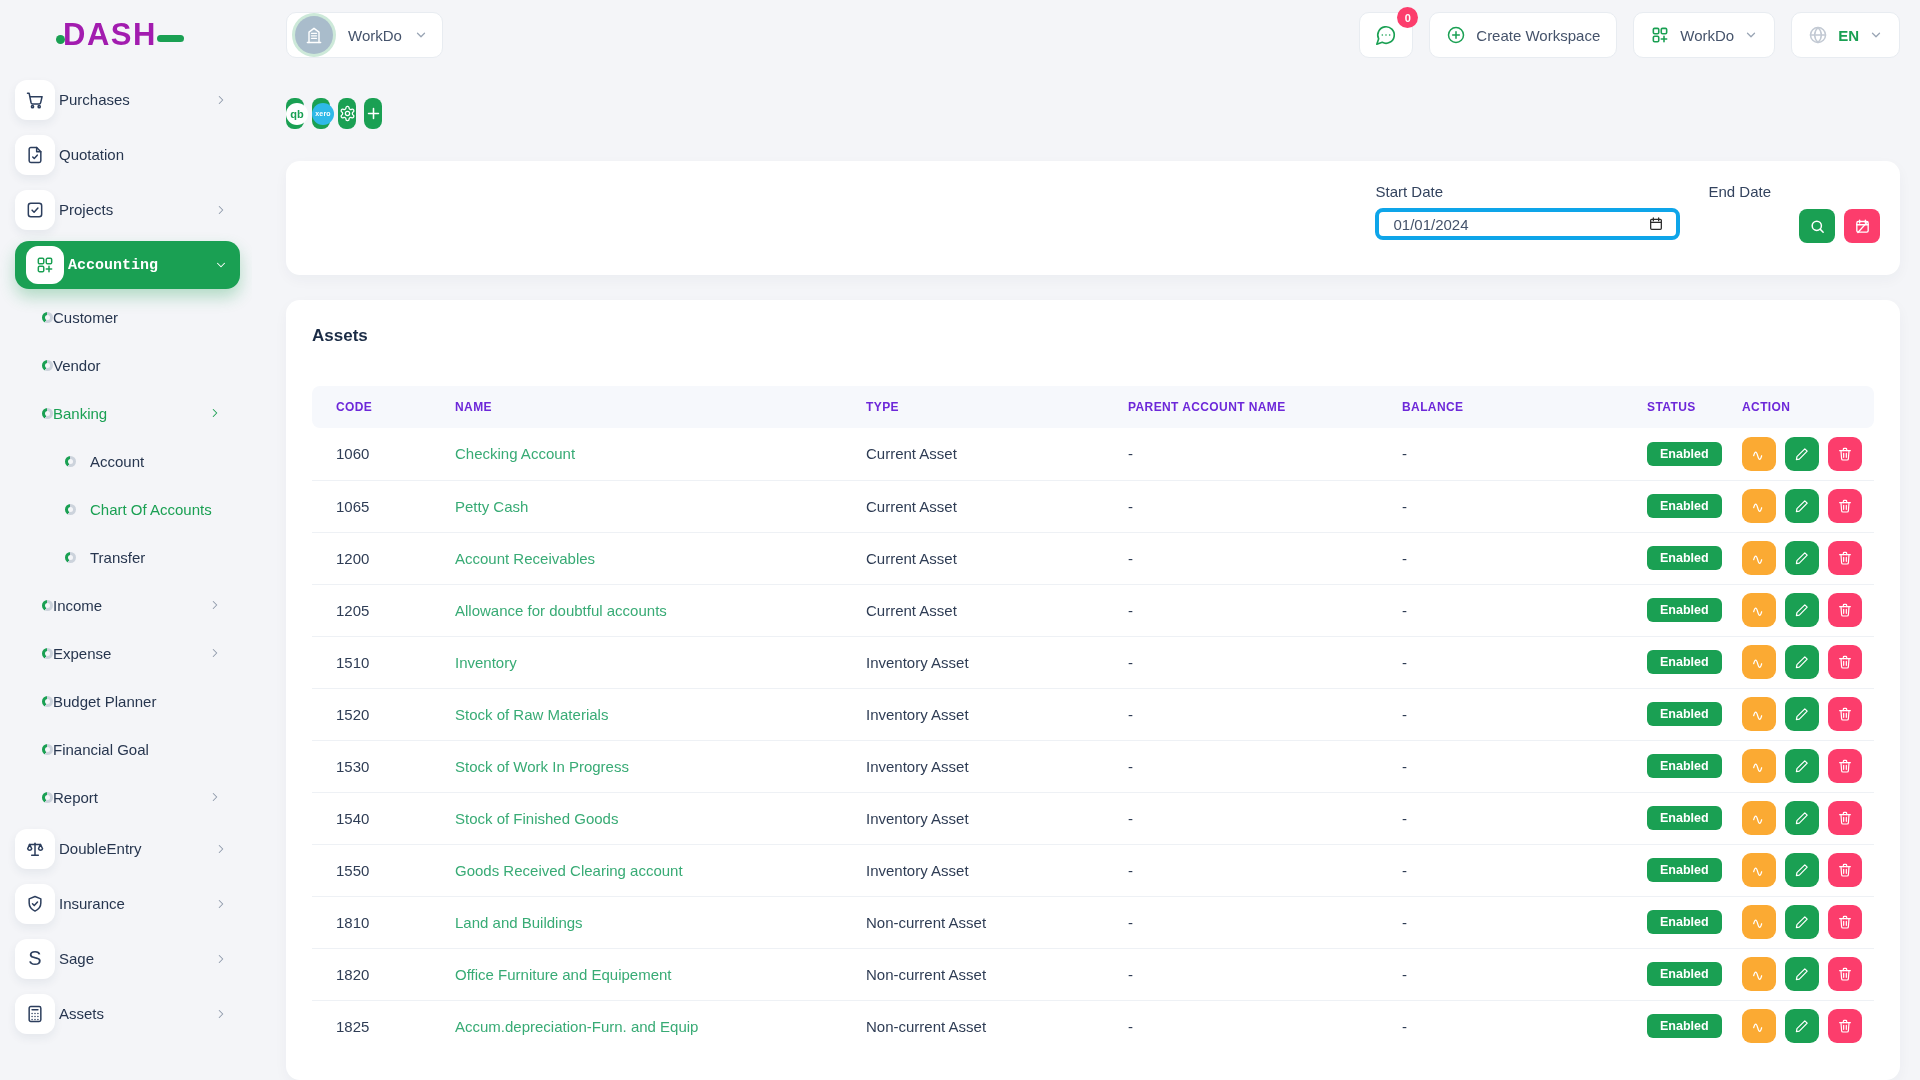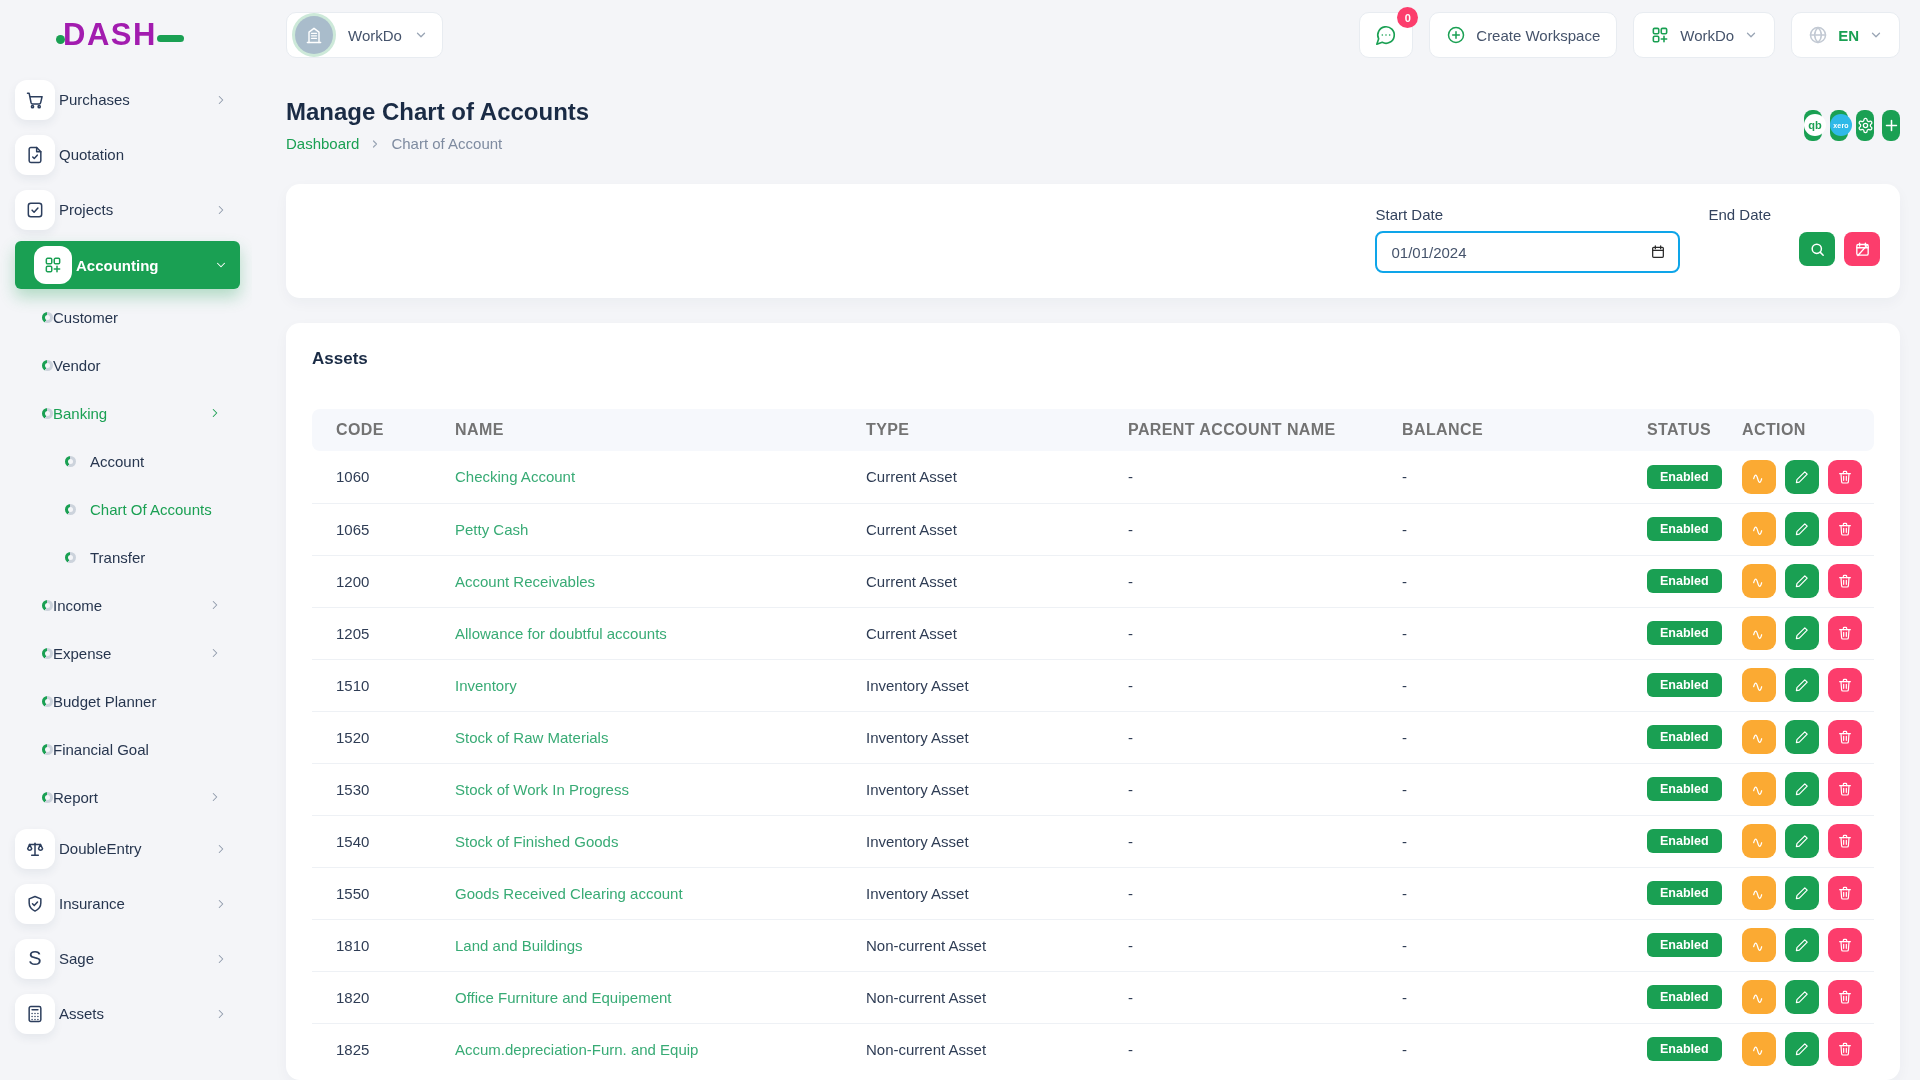--- a/index.html
+++ b/index.html
@@ -28,22 +28,22 @@
             box-shadow:0 4px 10px rgba(30,50,90,.07);display:grid;place-items:center;color:#2c3e5d;}
   .icon-box svg{width:20px;height:20px;}
   .side-label{font-size:15px;font-weight:500;color:#27364f;flex:1;}
   .chev{color:#8f9aab;display:grid;place-items:center;}
   .chev svg{width:14px;height:14px;}
   .ring{width:11px;height:11px;border-radius:50%;flex:0 0 11px;display:grid;place-items:center;
         background:conic-gradient(from 210deg,var(--green) 0 150deg,#ccd3dc 150deg 360deg);}
   .ring::after{content:"";width:5px;height:5px;border-radius:50%;background:var(--bg);}
   .side-item.hl .side-label{color:var(--green);}
   .side-item.hl .chev{color:var(--green);}
-  .side-item.active{background:var(--green);border-radius:6px;height:48px;margin:4px 0;
-        padding-left:19px;box-shadow:0 8px 16px rgba(26,160,83,.30);}
+  .side-item.active{background:var(--green);border-radius:14px;height:48px;margin:4px 0;
+        padding-left:11px;box-shadow:0 8px 16px rgba(26,160,83,.30);font-family:Liberation Mono, monospace;}
   .side-item.active .icon-box{box-shadow:none;color:var(--green);width:38px;height:38px;flex-basis:38px;}
   .side-item.active .side-label{color:#fff;font-weight:700;}
   .side-item.active .chev{color:#fff;}
 
   
   .main{flex:1;display:flex;flex-direction:column;padding:0 20px 0 34px;overflow:hidden;}
   .topbar{height:62px;display:flex;align-items:flex-start;justify-content:space-between;padding-top:12px;}
   .pill{background:#fff;border:1px solid var(--border);border-radius:10px;height:46px;
         display:flex;align-items:center;gap:10px;padding:0 16px;font-size:15px;color:#45536b;cursor:pointer;}
   .ws-pill{padding:0 14px 0 5px;gap:12px;}
@@ -74,40 +74,40 @@
   .sq-btn svg{width:17px;height:17px;}
   .qb-circle{width:22px;height:22px;border-radius:50%;background:#fff;color:var(--green);
              font-size:11px;font-weight:800;display:grid;place-items:center;}
   .xero-circle{width:22px;height:22px;border-radius:50%;background:var(--xero);color:#fff;
              font-size:7px;font-weight:700;display:grid;place-items:center;letter-spacing:.2px;}
 
   .filter-card{margin-top:32px;background:#fff;border-radius:14px;height:114px;flex:0 0 114px;
         box-shadow:0 5px 14px rgba(25,45,80,.04);display:flex;justify-content:flex-end;
         gap:28px;padding:22px 20px 0 24px;}
   .field label{display:block;font-size:15px;color:#33435e;margin-bottom:8px;}
-  .date-input{width:305px;height:42px;border:2px solid #0ea5e9;border-radius:8px;background:#fff;
+  .date-input{width:305px;height:32px;border:4px solid #0ea5e9;border-radius:8px;background:#fff;
         display:flex;align-items:center;justify-content:space-between;padding:0 12px 0 14px;
         font-size:15px;color:#45536b;cursor:pointer;}
   .cal-icon{color:#2b2b2b;display:grid;place-items:center;}
   .cal-icon svg{width:16px;height:16px;}
   .filter-btns{display:flex;gap:9px;margin-top:26px;}
   .mini-btn{width:36px;height:34px;border-radius:8px;border:none;padding:0;display:grid;
         place-items:center;color:#fff;cursor:pointer;}
   .mini-btn svg{width:17px;height:17px;}
   .mini-btn.search{background:var(--green);}
   .mini-btn.reset{background:var(--pink);}
 
   .data-card{margin-top:25px;background:#fff;border-radius:14px;flex:1;overflow:hidden;
         box-shadow:0 5px 14px rgba(25,45,80,.04);padding:26px 26px 0;}
   .section-title{margin:0;font-size:17px;font-weight:700;color:var(--navy);}
   table{width:100%;border-collapse:collapse;margin-top:40px;}
   th,td{padding:0;text-align:left;}
   th:first-child,td:first-child{padding-left:24px;}
-  thead th{background:var(--thead);height:42px;font-size:16px;font-weight:700;
-        color:#737373;letter-spacing:.4px;}
+  thead th{background:var(--thead);height:42px;font-size:12px;font-weight:700;
+        color:#6d28d9;letter-spacing:.4px;}
   thead th:first-child{border-radius:8px 0 0 8px;}
   thead th:last-child{border-radius:0 8px 8px 0;}
   tbody td{height:52px;border-top:1px solid #eef1f5;font-size:15px;color:#2f3d55;}
   tbody tr:first-child td{border-top:none;}
   .acc-link{color:var(--green-link);cursor:pointer;}
   .status-badge{display:inline-block;background:var(--green);color:#fff;font-size:12.5px;
         font-weight:600;padding:5px 13px;border-radius:6px;}
   .actions{display:flex;gap:9px;}
   .act-btn{width:34px;height:34px;border-radius:9px;border:none;padding:0;display:grid;
         place-items:center;color:#fff;cursor:pointer;}
@@ -371,32 +371,20 @@
           <span class="chev">
             <svg viewBox="0 0 24 24" fill="none" stroke="currentColor" stroke-width="2.2" stroke-linecap="round" stroke-linejoin="round">
                 <path d="M6 9l6 6 6-6"></path>
               </svg>
           </span>
         </div>
       </div>
     </header>
 
     <div class="page-head">
-      <div>
-        <h1 class="page-title">Manage Chart of Accounts</h1>
-        <div class="breadcrumb">
-          <a>Dashboard</a>
-          <span class="crumb-sep">
-            <svg viewBox="0 0 24 24" fill="none" stroke="currentColor" stroke-width="2.4" stroke-linecap="round" stroke-linejoin="round">
-                <path d="M9 6l6 6-6 6"></path>
-              </svg>
-          </span>
-          <span class="crumb-current">Chart of Account</span>
-        </div>
-      </div>
       <div class="head-actions">
         <button class="sq-btn">
           <span class="qb-circle">qb</span>
         </button>
         <button class="sq-btn">
           <span class="xero-circle">xero</span>
         </button>
         <button class="sq-btn">
           <svg viewBox="0 0 24 24" fill="none" stroke="currentColor" stroke-width="1.8" stroke-linecap="round" stroke-linejoin="round">
               <path d="M12.22 2h-.44a2 2 0 0 0-2 2v.18a2 2 0 0 1-1 1.73l-.43.25a2 2 0 0 1-2 0l-.15-.08a2 2 0 0 0-2.73.73l-.22.38a2 2 0 0 0 .73 2.73l.15.1a2 2 0 0 1 1 1.72v.51a2 2 0 0 1-1 1.74l-.15.09a2 2 0 0 0-.73 2.73l.22.38a2 2 0 0 0 2.73.73l.15-.08a2 2 0 0 1 2 0l.43.25a2 2 0 0 1 1 1.73V20a2 2 0 0 0 2 2h.44a2 2 0 0 0 2-2v-.18a2 2 0 0 1 1-1.73l.43-.25a2 2 0 0 1 2 0l.15.08a2 2 0 0 0 2.73-.73l.22-.39a2 2 0 0 0-.73-2.73l-.15-.08a2 2 0 0 1-1-1.74v-.5a2 2 0 0 1 1-1.74l.15-.09a2 2 0 0 0 .73-2.73l-.22-.38a2 2 0 0 0-2.73-.73l-.15.08a2 2 0 0 1-2 0l-.43-.25a2 2 0 0 1-1-1.73V4a2 2 0 0 0-2-2z"></path>

